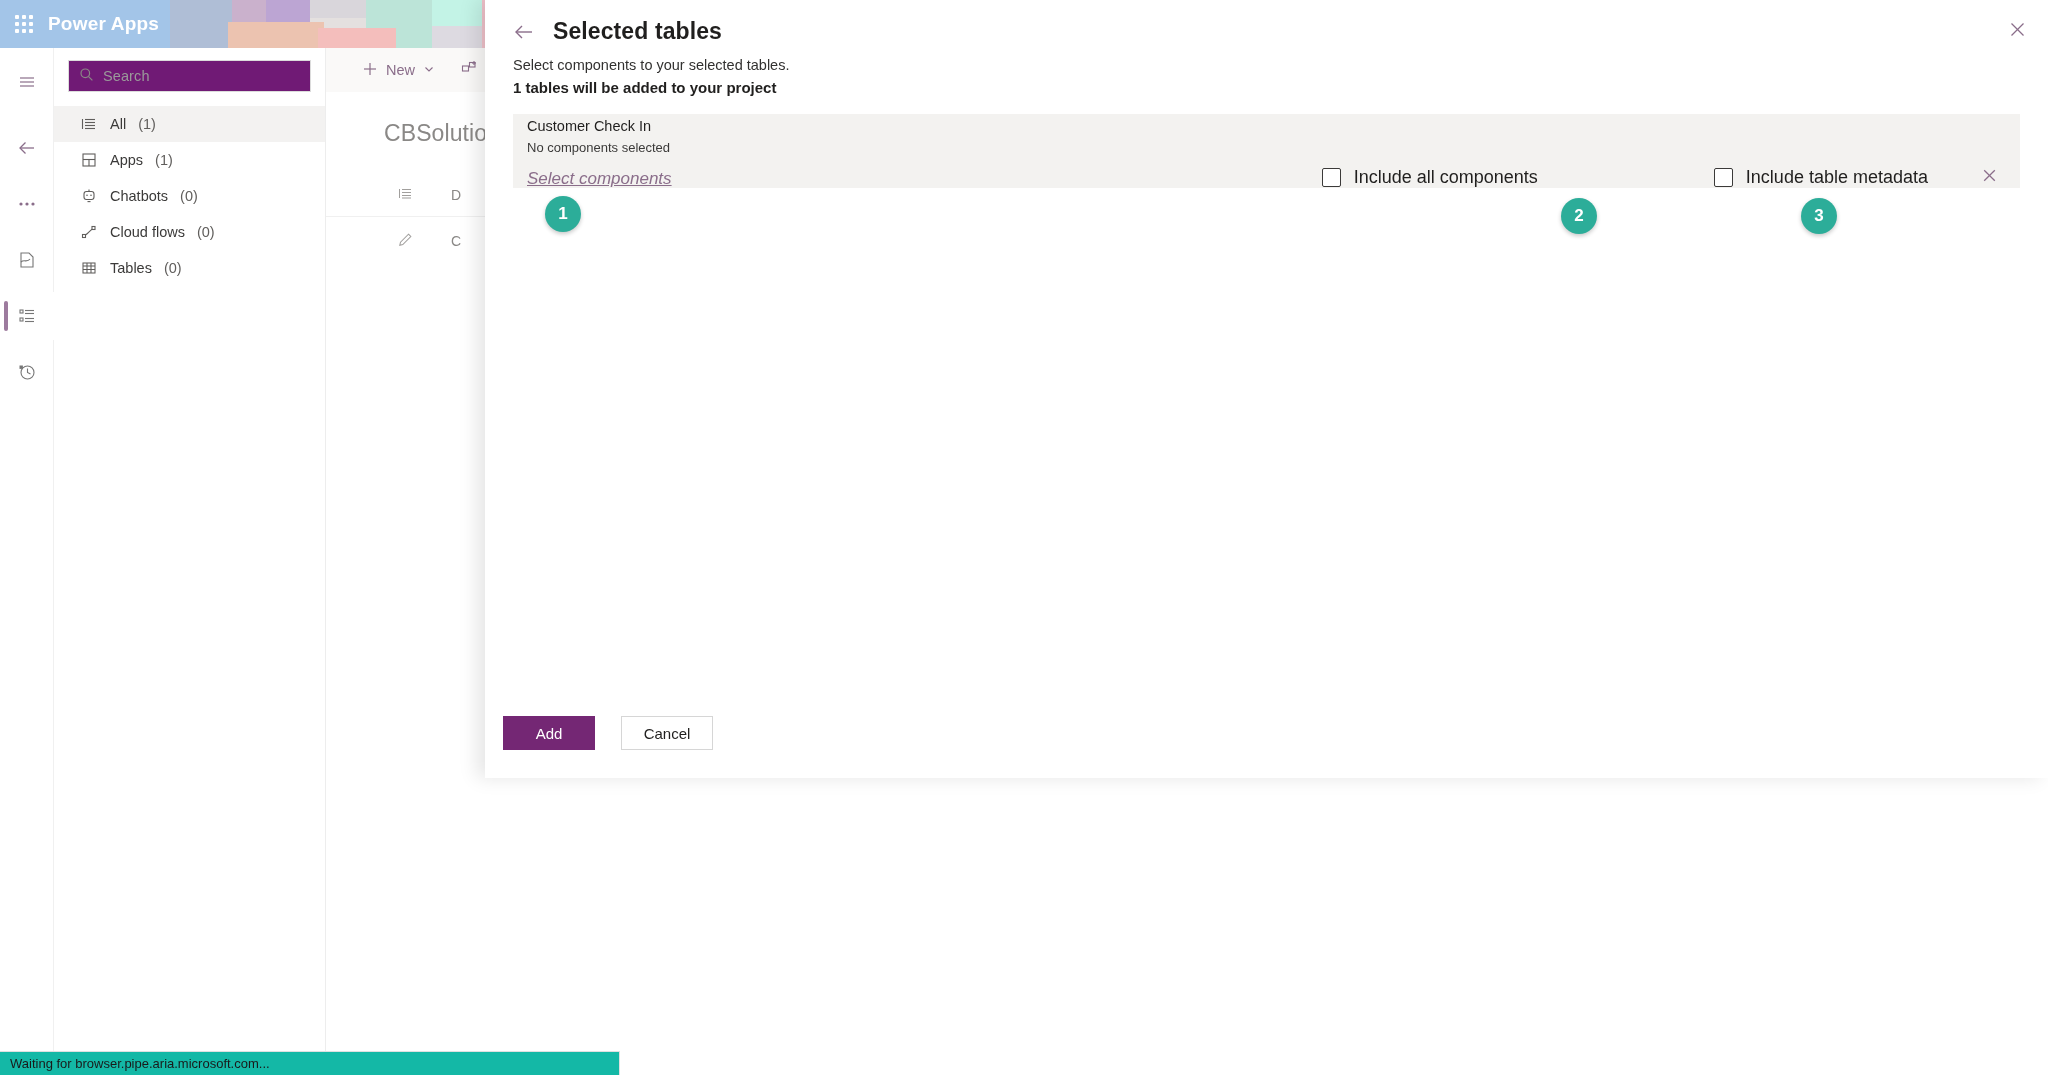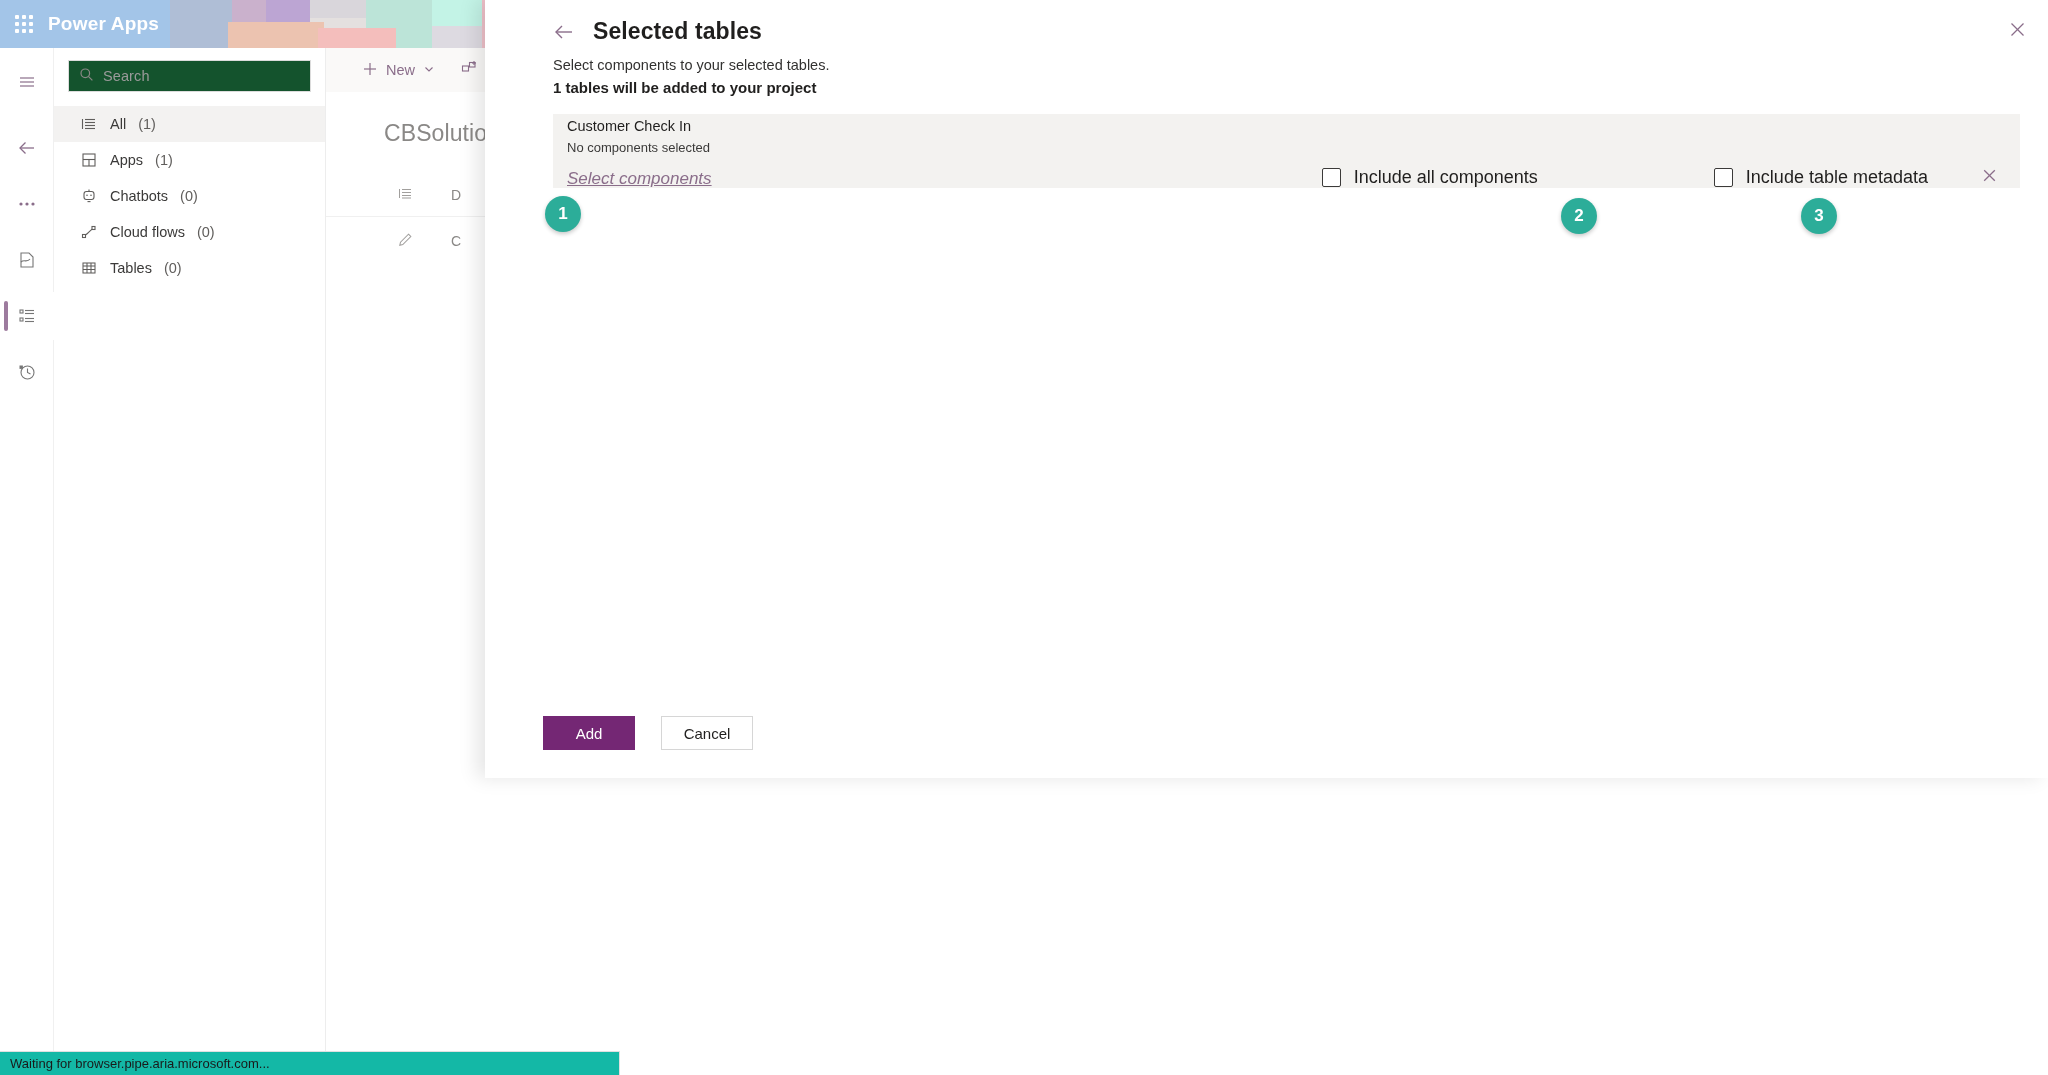--- a/index.html
+++ b/index.html
@@ -108,21 +108,21 @@
     background: #ffffff;
     border-right: 1px solid #ededed;
   }
   .search-wrap { padding: 12px 14px 10px 14px; }
   .search-box {
     display: flex;
     align-items: center;
     gap: 9px;
     height: 32px;
     border: 1px solid #dcdcdc;
-    background: #14532d;
+    background: #701a75;
     padding: 0 10px;
   }
   .search-box .ph {
     color: #9a9a9a;
     font-size: 14.5px;
     letter-spacing: .1px;
   }
   .nav-list { margin-top: 4px; }
   .nav-item {
     display: flex;
@@ -189,21 +189,20 @@
 
   
   .flyout {
     position: absolute;
     top: 0; left: 485px;
     width: 1563px; height: 778px;
     background: #ffffff;
     box-shadow: -8px 0 18px rgba(0,0,0,.10);
     display: flex;
     flex-direction: column;
-    padding-left: 40px;
   }
   .fly-head {
     position: relative;
     padding: 18px 28px 0 28px;
   }
   .fly-title-row {
     display: flex;
     align-items: center;
     gap: 18px;
   }

